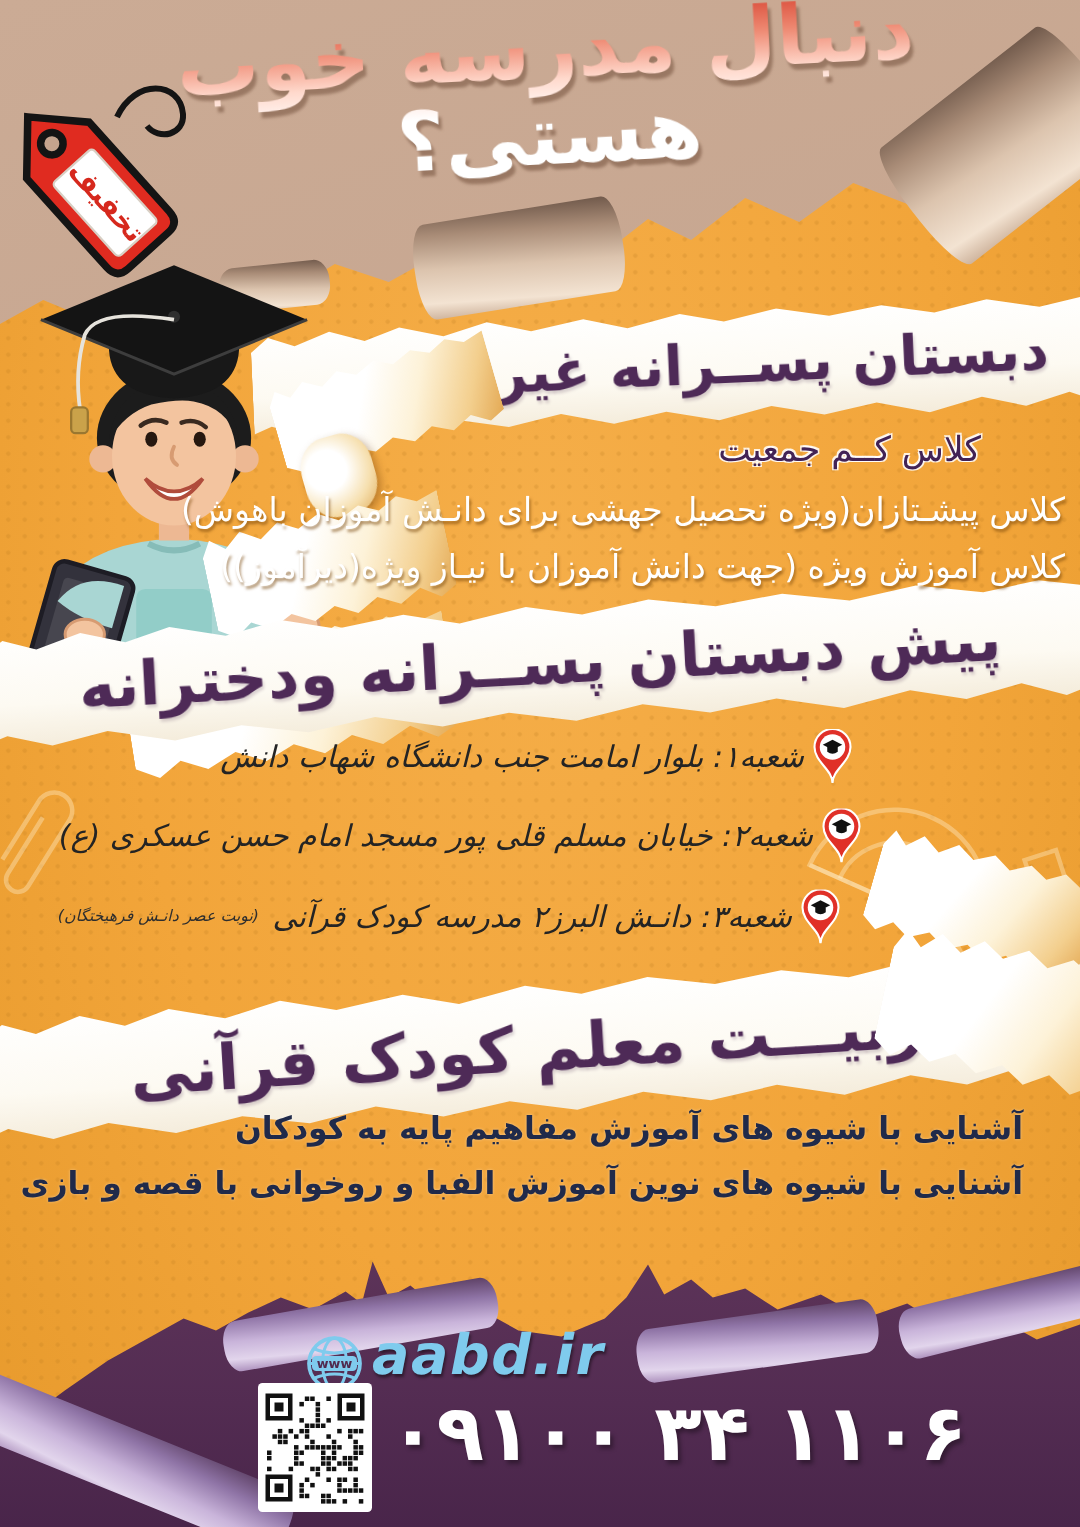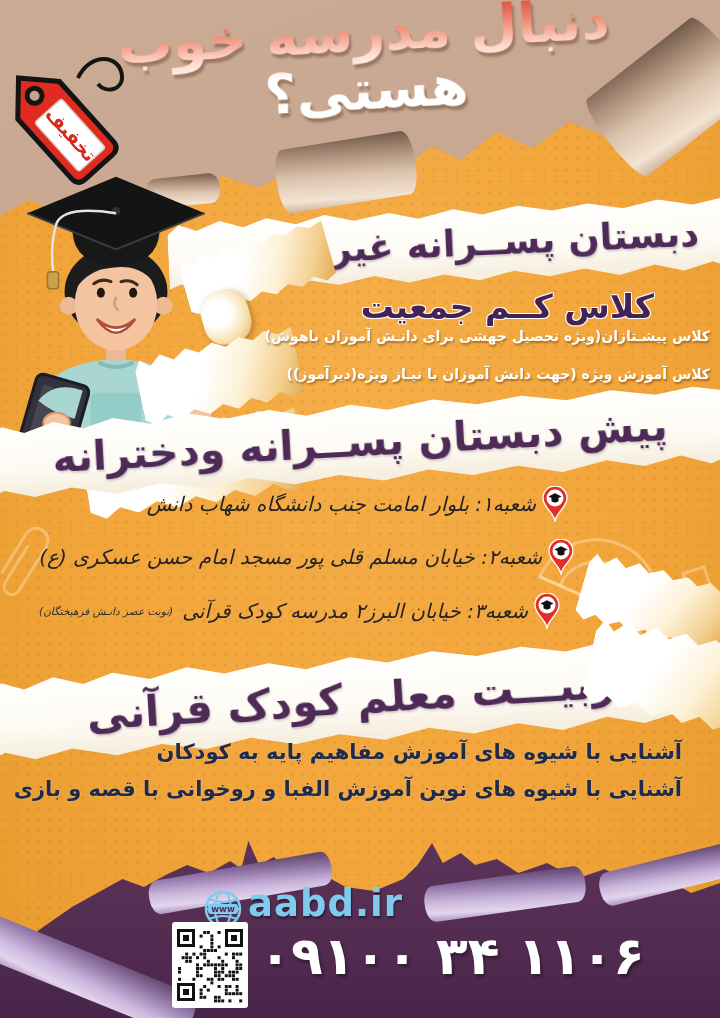--- a/index.html
+++ b/index.html
@@ -56,23 +56,23 @@
   .tierA{left:182px;top:236px;width:150px;height:66px;transform:rotate(-16deg);z-index:21;}
   .knobA{left:202px;top:290px;width:48px;height:54px;border-radius:40%;transform:rotate(-16deg);z-index:21;
     background:radial-gradient(circle at 35% 40%,#fff 30%,#f6dfae 65%,#dfa853 100%);position:absolute;
     filter:drop-shadow(2px 3px 3px rgba(110,60,10,.4));}
   .tierB{left:138px;top:338px;width:162px;height:78px;transform:rotate(-12deg);z-index:21;}
   .tierC{left:84px;top:418px;width:218px;height:92px;transform:rotate(-9deg);z-index:22;}
   .tierE{left:580px;top:565px;width:148px;height:78px;transform:rotate(16deg);z-index:25;}
   .tierF{left:588px;top:628px;width:178px;height:98px;transform:rotate(12deg);z-index:25;}
 
   
-  .class-size{position:absolute;right:66px;top:287px;direction:rtl;font-size:33px;font-weight:bold;color:#432355;z-index:24;
+  .class-size{position:absolute;right:66px;top:287px;direction:rtl;font-size:23px;font-weight:normal;color:#432355;z-index:24;
     text-shadow:-1px -1px 0 rgba(255,255,255,.85),1px -1px 0 rgba(255,255,255,.85),-1px 1px 0 rgba(255,255,255,.85),1px 1px 0 rgba(255,255,255,.85);}
-  .wline{position:absolute;right:10px;direction:rtl;font-size:14px;font-weight:bold;color:#fff;z-index:24;
+  .wline{position:absolute;right:10px;direction:rtl;font-size:22px;font-weight:normal;color:#fff;z-index:24;
     text-shadow:1px 2px 2px rgba(120,70,10,.6);}
   .wline1{top:328px;}
   .wline2{top:366px;}
 
   .branch{position:absolute;direction:rtl;display:flex;align-items:center;gap:6px;z-index:40;}
   .branch .txt{font-size:20px;font-style:italic;color:#242424;white-space:nowrap;}
   .branch .note{font-size:10.5px;font-style:italic;color:#2e2e2e;margin-right:3px;}
   .branch1{top:486px;right:152px;}
   .branch2{top:539px;right:146px;}
   .branch3{top:593px;right:160px;}
@@ -92,21 +92,21 @@
     background:linear-gradient(180deg,#5d3459 0%,#532c52 55%,#49254a 100%);
     clip-path:polygon(0 120px,3% 108px,6% 92px,10% 72px,14% 56px,17% 44px,20% 52px,23% 40px,26% 30px,29% 38px,32% 26px,33.5% 34px,34.5% 6px,36% 30px,38% 22px,40% 34px,42% 20px,45% 40px,48% 52px,52% 56px,56% 44px,58% 30px,60% 8px,61.5% 28px,64% 18px,66% 30px,69% 24px,72% 38px,76% 28px,80% 44px,84% 34px,88% 52px,92% 42px,96% 58px,100% 48px,100% 183px,0 183px);}
   .curl.lav{background:linear-gradient(185deg,#5c3f63 0%,#8f74a6 28%,#c9b4da 58%,#e2d5ec 82%,#a98cba 100%);}
   .curl-f1{left:-34px;top:952px;width:235px;height:44px;transform:rotate(22deg);z-index:52;}
   .curl-f2{left:148px;top:866px;width:185px;height:34px;transform:rotate(-10deg);z-index:52;}
   .curl-f3{left:424px;top:876px;width:162px;height:36px;transform:rotate(-8deg);z-index:52;}
   .curl-f4{left:598px;top:856px;width:152px;height:34px;transform:rotate(-14deg);z-index:52;}
 
   .globe{position:absolute;left:203px;top:889px;width:40px;height:40px;z-index:55;}
   .website{position:absolute;left:248px;top:882px;font-size:37px;font-weight:bold;color:#7fcbed;z-index:55;
-    text-shadow:1px 2px 2px rgba(0,0,0,.45);letter-spacing:1px;}
+    text-shadow:1px 2px 2px rgba(0,0,0,.45);letter-spacing:1px;font-style:italic;}
   .qr{position:absolute;left:172px;top:922px;width:76px;height:86px;z-index:55;}
   .phone{position:absolute;left:252px;top:926px;width:400px;text-align:center;direction:ltr;
     font-size:52px;font-weight:bold;color:#ffffff;letter-spacing:2px;z-index:55;
     text-shadow:2px 3px 3px rgba(0,0,0,.35);}
 </style>
 </head>
 <body>
 
 <div class="poster">
 
@@ -218,21 +218,21 @@
     </svg>
     <span class="txt">شعبه۲: خیابان مسلم قلی پور مسجد امام حسن عسکری (ع)</span>
   </div>
   <div class="branch branch3">
     <svg width="26" height="36" viewBox="0 0 26 36">
       <path d="M13 36 C13 27 1 22 1 12 A12 12 0 0 1 25 12 C25 22 13 27 13 36 Z" fill="#e03028" stroke="#ffffff" stroke-width="1.4"></path>
       <circle cx="13" cy="12" r="8.5" fill="#ffffff"></circle>
       <polygon points="6.5,10.5 13,7.2 19.5,10.5 13,13.8" fill="#111111"></polygon>
       <path d="M9.5 12 v3.2 q3.5 2.6 7 0 V12" fill="#111111"></path>
     </svg>
-    <span class="txt">شعبه۳: خیابان البرز۲ مدرسه کودک قرآنی</span>
+    <span class="txt">شعبه۳: دانـش البرز۲ مدرسه کودک قرآنی</span>
     <span class="note">(نوبت عصر دانـش فرهیختگان)</span>
   </div>
 
   <div class="tier tierE"></div>
   <div class="tier tierF"></div>
 
   <div class="strip strip3">
     <div class="h">تربیـــت معلم کودک قرآنی</div>
   </div>
 

